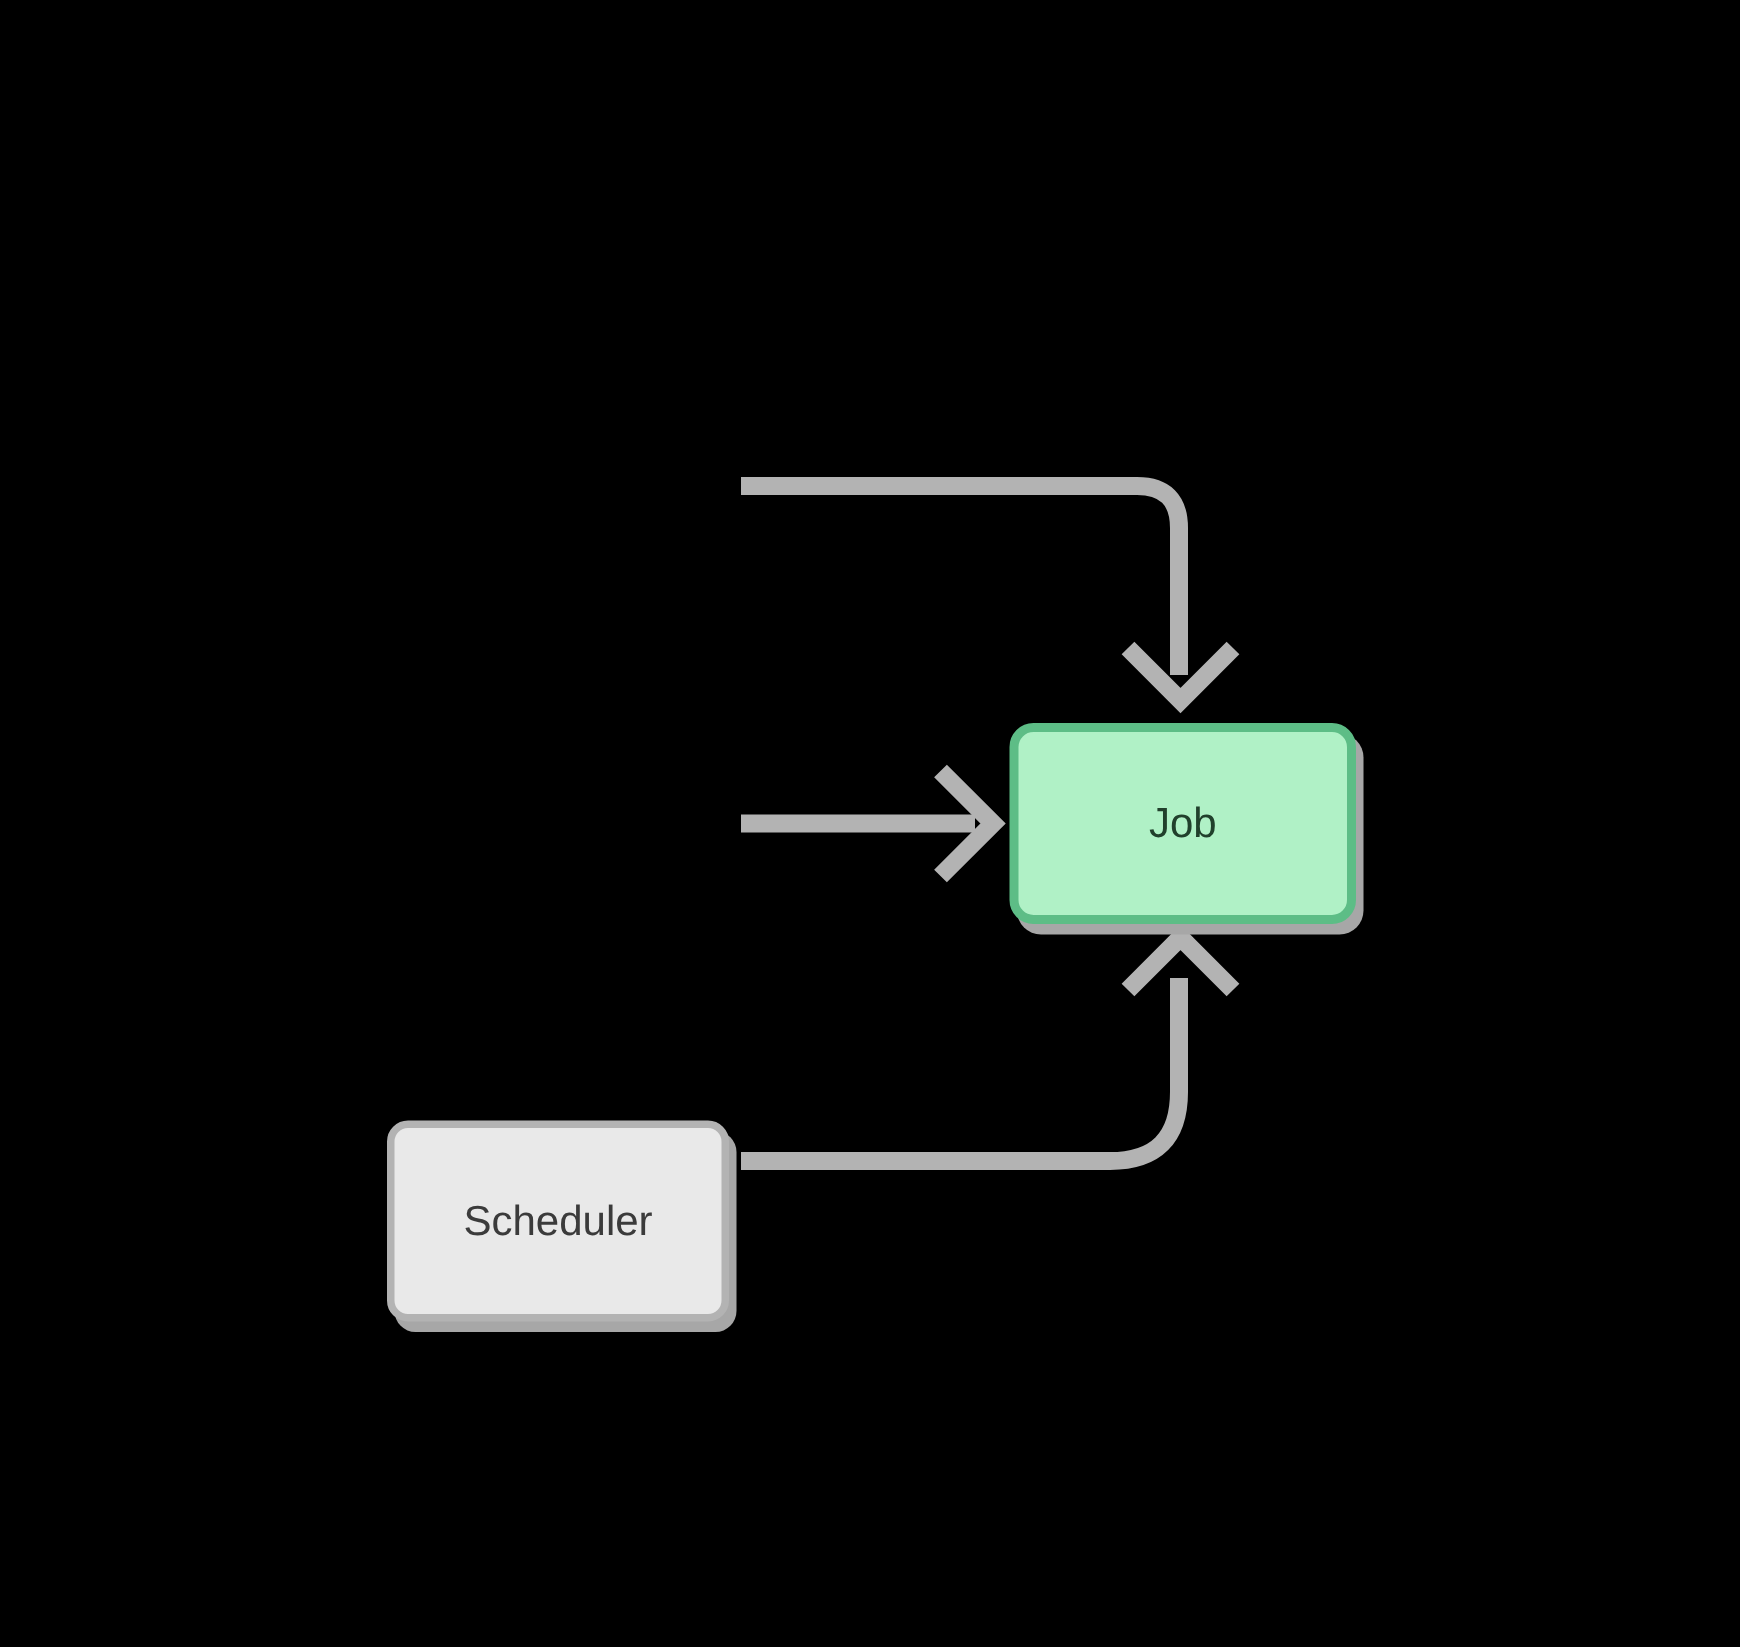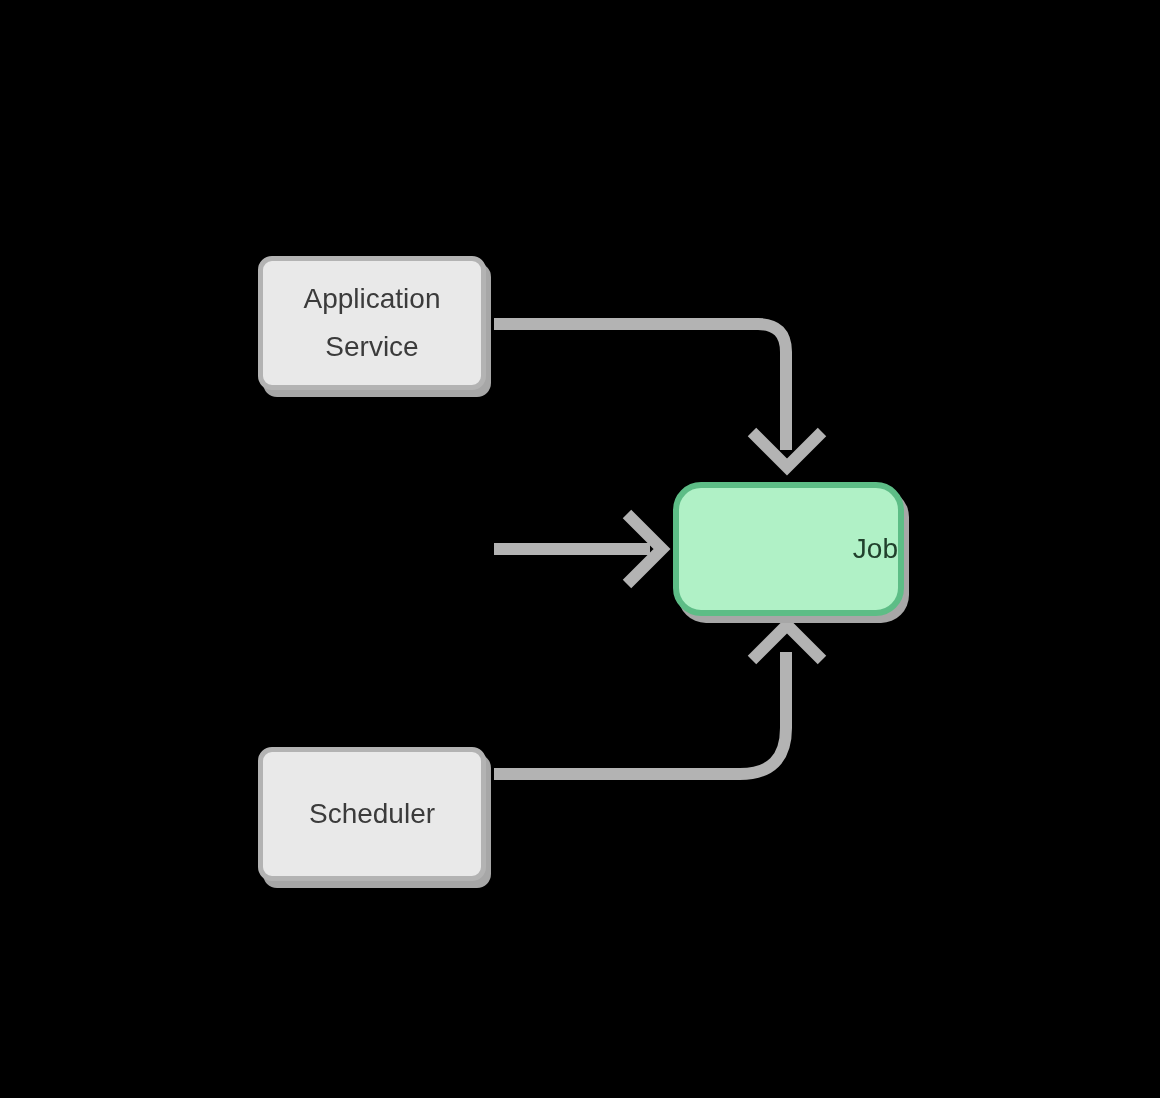--- a/index.html
+++ b/index.html
@@ -27,24 +27,23 @@
     flex-direction: column;
     align-items: center;
     justify-content: center;
     font-size: 28px;
     line-height: 48px;
     font-weight: 500;
     text-align: center;
   }
   .node.job {
     border: 6px solid var(--job-border, #5dbd86);
-    border-radius: 28px;
+    border-radius: 16px;
     background: var(--job-fill, #b0f1c6);
     color: var(--job-text, #21402c);
-    align-items: flex-end;
   }
   .edges {
     position: absolute;
     left: 0;
     top: 0;
     width: 1160px;
     height: 1098px;
     color: var(--arrow, #b3b3b3);
     pointer-events: none;
   }
@@ -72,24 +71,20 @@
       <path d="M 494 549 L 650 549"></path>
       <path d="M 627 514 L 662 549 L 627 584"></path>
     </g>
 
     <g>
       <path d="M 494 774 L 740 774 Q 786 774 786 728 L 786 652"></path>
       <path d="M 752 660 L 787 625 L 822 660"></path>
     </g>
   </svg>
 
-  <div class="node" style="left:258px; top:256px; width:228px; height:134px;">
-    <span>Application</span>
-    <span>Service</span>
-  </div>
 
 
   <div class="node" style="left:258px; top:707px; width:228px; height:134px;margin-top:40px;">
     <span>Scheduler</span>
   </div>
 
   <div class="node job" style="left:673px; top:482px; width:231px; height:134px;">
     <span>Job</span>
   </div>
 

